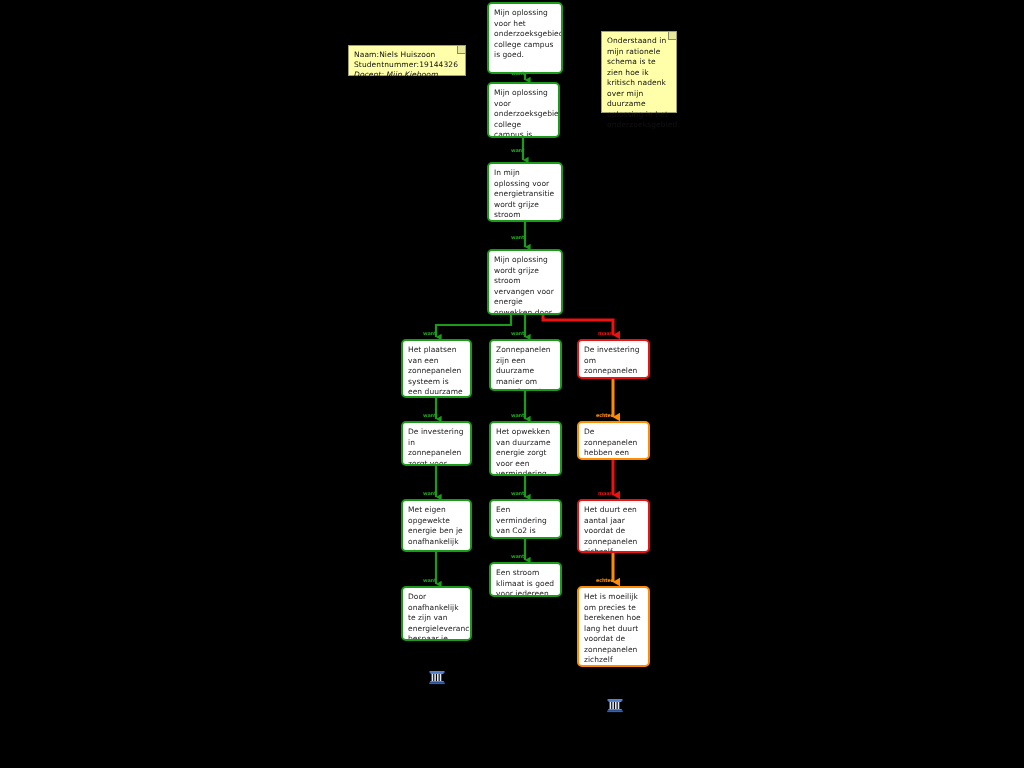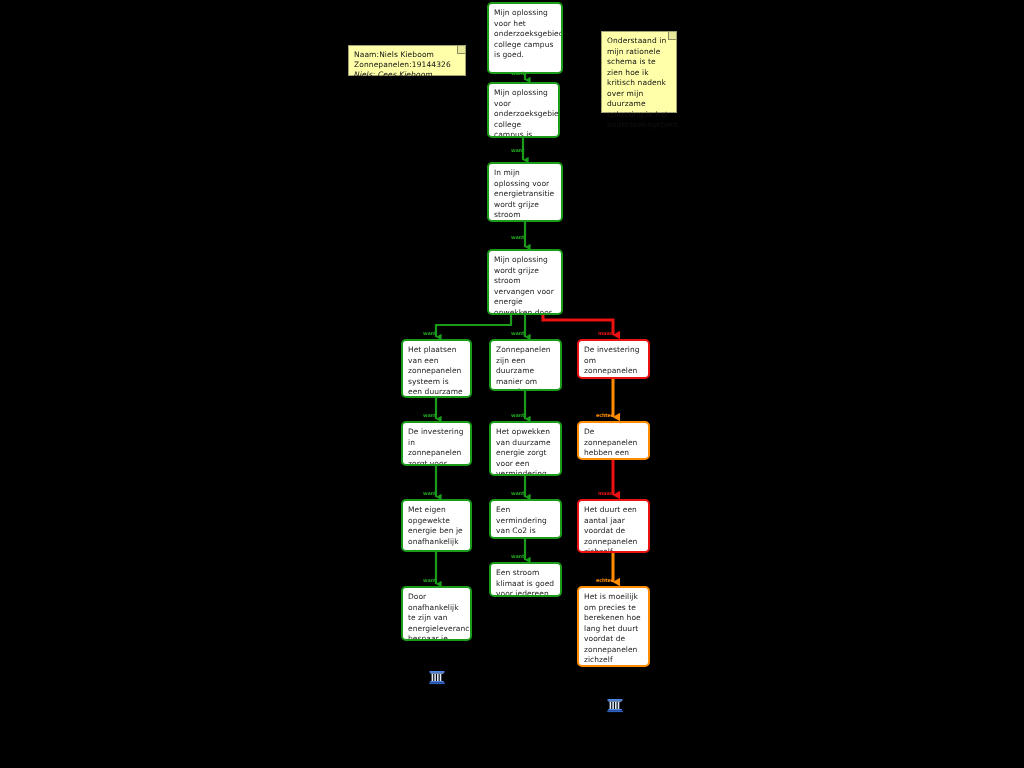--- a/index.html
+++ b/index.html
@@ -127,23 +127,23 @@
   </g>
 
   <g stroke="#ff8c00" stroke-width="3" fill="none">
     <path d="M613,379 L613,417" marker-end="url(#ah-orange)"></path>
     <path d="M613,553 L613,582" marker-end="url(#ah-orange)"></path>
   </g>
 </svg>
 
 <div class="note" style="left:348px; top:45px; width:118px; height:31px;">
   <span class="fold"></span>
-  <span class="note-line">Naam:Niels Kieboom</span>
-  <span class="note-line">Zonnepanelen:19144326</span>
-  <span class="note-line it">Niels: Cees Kieboom</span>
+  <span class="note-line">Naam:Niels Huiszoon</span>
+  <span class="note-line">Studentnummer:19144326</span>
+  <span class="note-line it">Docent: Mijn Kieboom</span>
 </div>
 
 <div class="note wrap" style="left:601px; top:31px; width:76px; height:82px; line-height:10.5px;">
   <span class="fold"></span>
   <span class="note-line">Onderstaand in mijn rationele schema is te zien hoe ik kritisch nadenk over mijn duurzame oplossing in het onderzoeksgebied.</span>
 </div>
 
 <div class="box green" style="left:487px; top:2px; width:76px; height:72px;">Mijn oplossing voor het onderzoeksgebied college campus is goed.</div>
 
 <div class="box green" style="left:487px; top:82px; width:73px; height:56px;">Mijn oplossing voor onderzoeksgebied college campus is energietransitie.</div>

